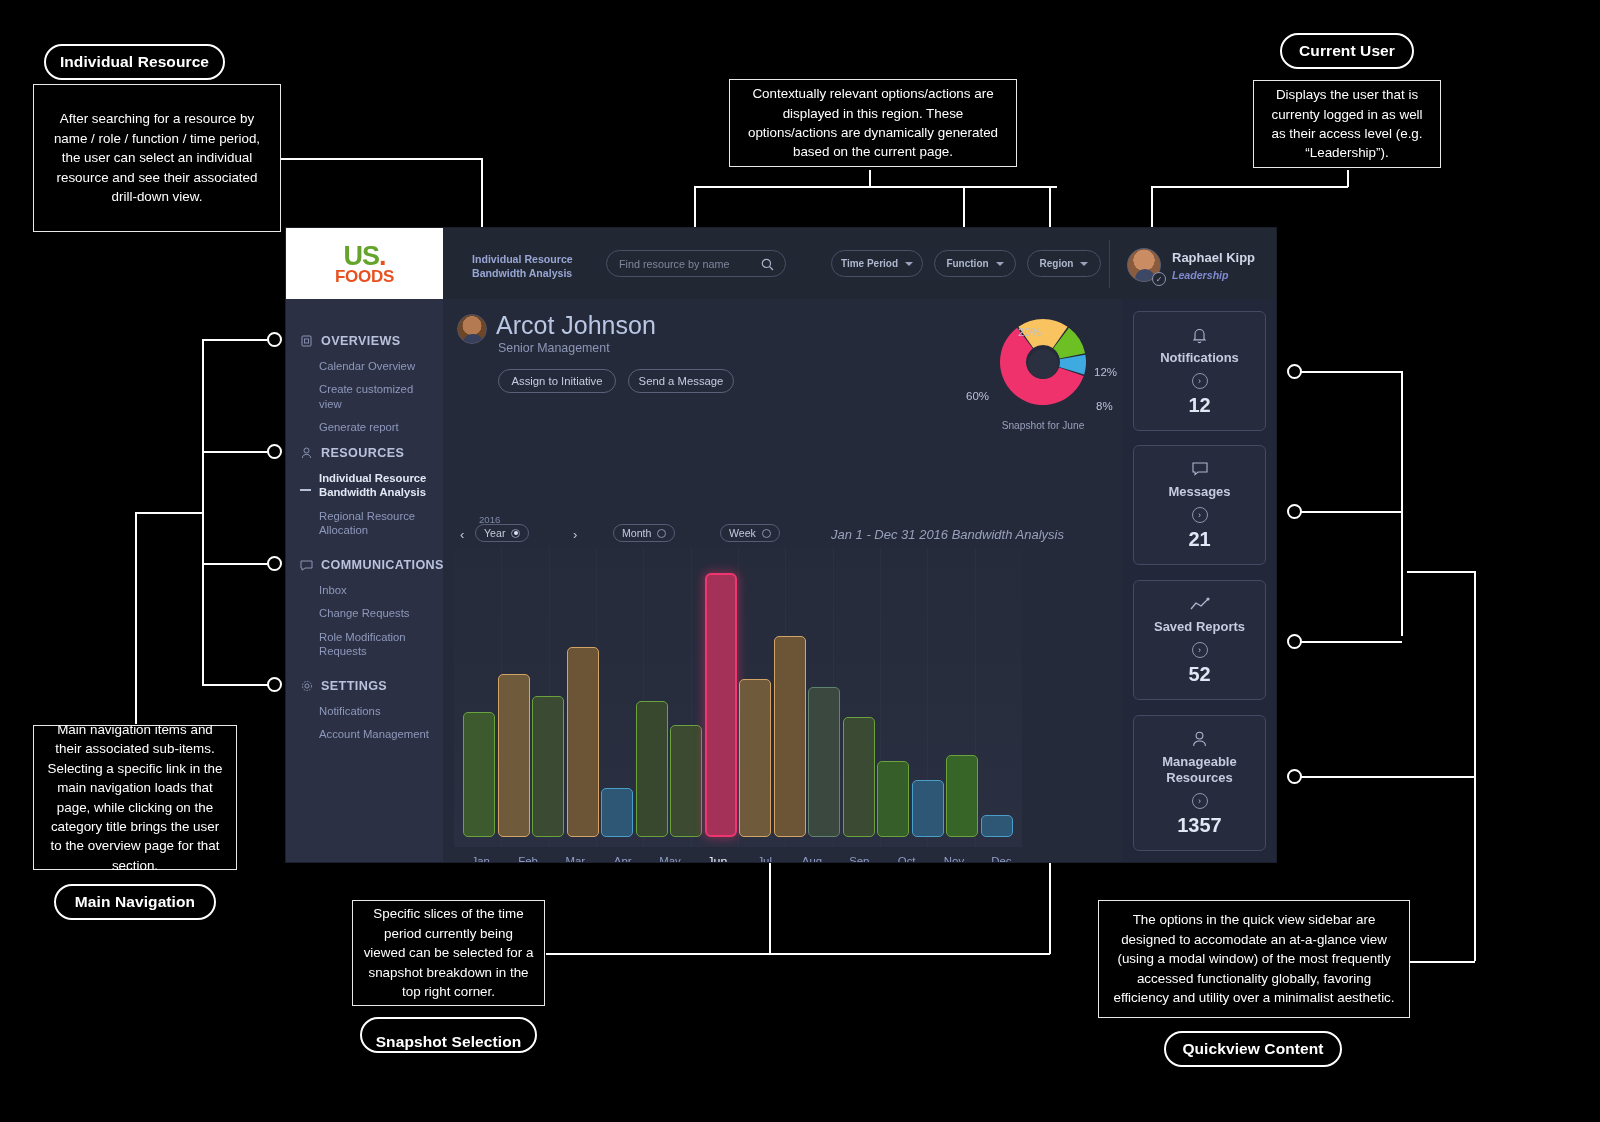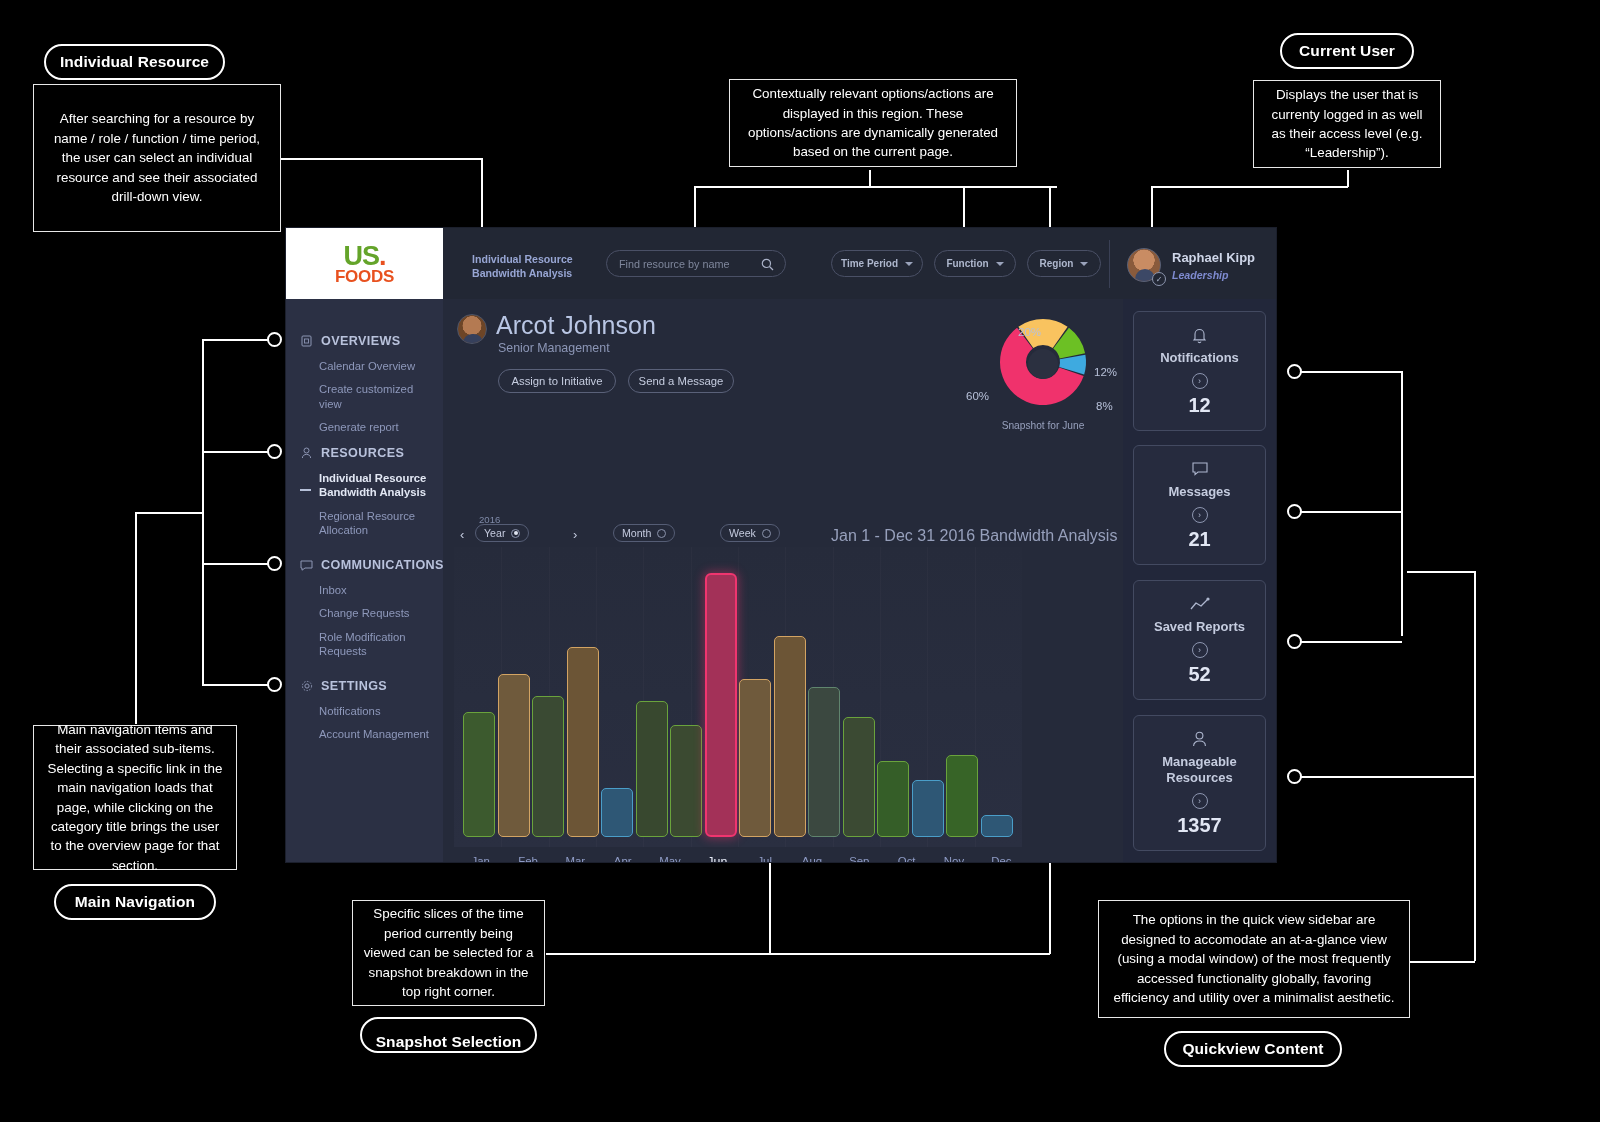--- a/index.html
+++ b/index.html
@@ -129,21 +129,21 @@
   
   .tc-year { position:absolute; left:36px; top:215px; color:#7f8aa8; font-size:9.6px; }
   .tc-arrow { position:absolute; top:228px; color:#c2c9dd; font-size:13px; cursor:pointer; }
   .seg {
     position:absolute; top:225px; height:18px; border:1px solid #555d75; border-radius:10px;
     display:flex; align-items:center; gap:6px; padding:0 8px;
     color:#c4cade; font-size:10.6px;
   }
   .radio { width:9px; height:9px; border-radius:50%; border:1px solid #8b93ac; display:inline-block; position:relative;}
   .radio.on::after{content:'';position:absolute;left:1.5px;top:1.5px;width:4px;height:4px;border-radius:50%;background:#dfe4f0;}
-  .chart-note { position:absolute; right:-4px; top:228px; color:#97a0bc; font-size:16px; }
+  .chart-note { position:absolute; right:-4px; top:228px; color:#97a0bc; font-size:13px;font-style:italic; }
 
   
   .chart {
     position:absolute; left:11px; top:248px; width:568px; height:300px;
     background: linear-gradient(180deg,#262b3b 0%, #2a2f41 100%);
   }
   .vgrid { position:absolute; top:0; width:1px; height:300px; background:rgba(255,255,255,.022); }
   .bars { position:absolute; left:9px; bottom:10px; width:552px; height:272px; }
   .bar { position:absolute; bottom:0; border-radius:5px; }
   .bar.sel { border:2px solid #f0356f; box-shadow:0 0 10px 2px rgba(240,53,111,.38); border-radius:6px; }

